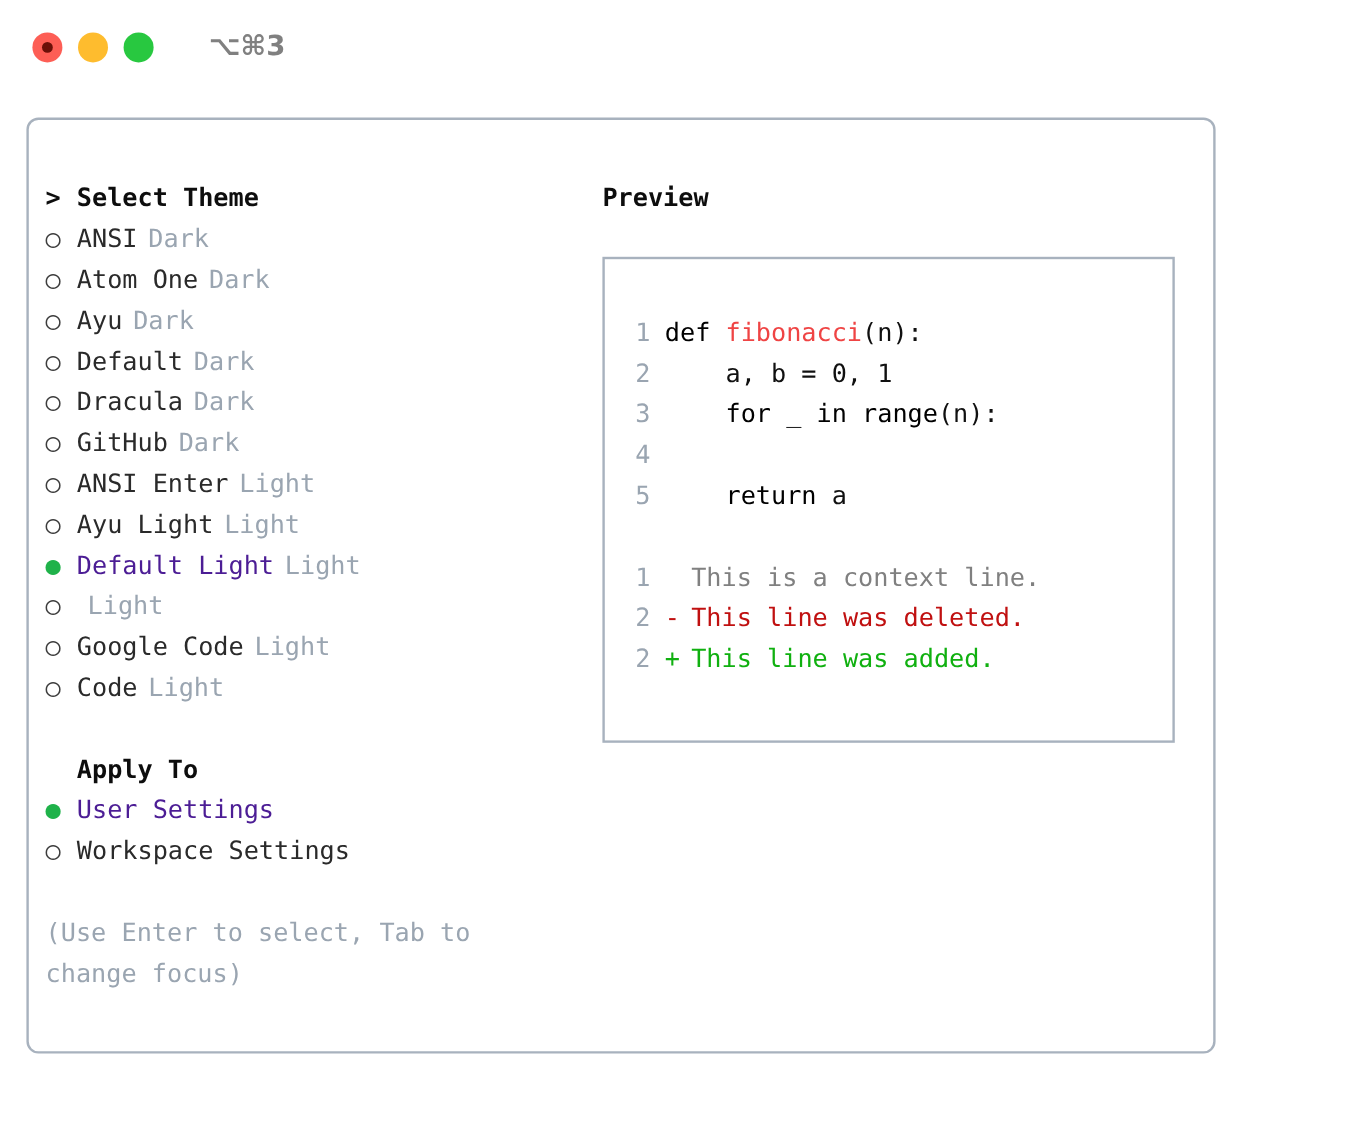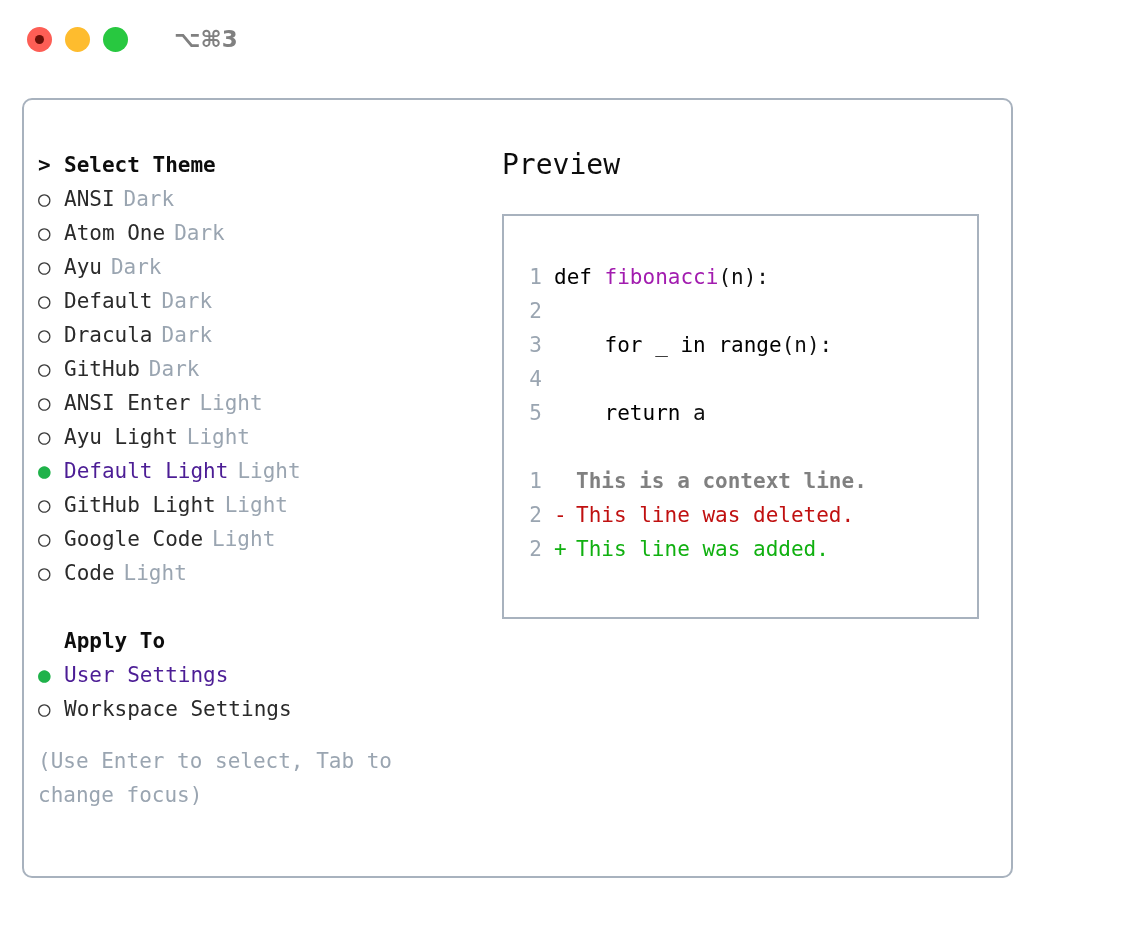--- a/index.html
+++ b/index.html
@@ -107,37 +107,37 @@
   .bullet-on  { color: #1fb24a; }
   .bullet-off { color: #3d3d3d; }
   .label-on   { color: #4c1d95; }
   .label-off  { color: #2a2a2a; }
   .suffix {
     color: #9aa5b1;
     margin-left: 9px;
   }
   .spacer { height: 34px; }
   #hint {
-    margin-top: 18px;
+    margin-top: 34px;
     font-size: 21px;
     line-height: 34px;
     color: #9aa5b1;
     width: 400px;
   }
 
   
   #right-col {
     position: absolute;
     left: 478px;
     top: 48px;
     width: 495px;
   }
   #preview-title {
-    font-size: 28px;
-    font-weight: normal;
+    font-size: 21px;
+    font-weight: bold;
     color: #0d0d0d;
     line-height: 34px;
     white-space: pre;
   }
   #preview-box {
     margin-top: 32px;
     width: 477px;
     height: 405px;
     border: 2px solid #a8b2be;
     box-sizing: border-box;
@@ -153,23 +153,23 @@
   .lineno {
     display: inline-block;
     width: 24px;
     flex: 0 0 24px;
     text-align: right;
     color: #9aa5b1;
     margin-right: 12px;
   }
   .code-gap { height: 34px; }
   .kw    { color: #000000; }
-  .fn    { color: #a21caf; }
+  .fn    { color: #ef4444; }
   .plain-code { color: #101010; }
-  .ctx   { color: #808080; font-weight: bold; }
+  .ctx   { color: #808080; }
   .del   { color: #c01010; }
   .add   { color: #10b010; }
   .sign  {
     display: inline-block;
     width: 22px;
     flex: 0 0 22px;
   }
 </style>
 </head>
 <body>
@@ -197,21 +197,21 @@
       <div id="theme-items">
           <div class="row"><span class="marker bullet-off">○</span><span class="label-off">ANSI</span><span class="suffix">Dark</span></div>
           <div class="row"><span class="marker bullet-off">○</span><span class="label-off">Atom One</span><span class="suffix">Dark</span></div>
           <div class="row"><span class="marker bullet-off">○</span><span class="label-off">Ayu</span><span class="suffix">Dark</span></div>
           <div class="row"><span class="marker bullet-off">○</span><span class="label-off">Default</span><span class="suffix">Dark</span></div>
           <div class="row"><span class="marker bullet-off">○</span><span class="label-off">Dracula</span><span class="suffix">Dark</span></div>
           <div class="row"><span class="marker bullet-off">○</span><span class="label-off">GitHub</span><span class="suffix">Dark</span></div>
           <div class="row"><span class="marker bullet-off">○</span><span class="label-off">ANSI Enter</span><span class="suffix">Light</span></div>
           <div class="row"><span class="marker bullet-off">○</span><span class="label-off">Ayu Light</span><span class="suffix">Light</span></div>
           <div class="row"><span class="marker bullet-on">●</span><span class="label-on">Default Light</span><span class="suffix">Light</span></div>
-          <div class="row"><span class="marker bullet-off">○</span><span class="label-off">GitHub Light</span><span class="suffix">Light</span></div>
+          <div class="row"><span class="marker bullet-off">○</span><span class="suffix">Light</span></div>
           <div class="row"><span class="marker bullet-off">○</span><span class="label-off">Google Code</span><span class="suffix">Light</span></div>
           <div class="row"><span class="marker bullet-off">○</span><span class="label-off">Code</span><span class="suffix">Light</span></div>
         </div>
 
       <div class="spacer"></div>
 
       <div class="row section-head">
         <span class="marker plain">&nbsp;</span>
         <span>Apply To</span>
       </div>
@@ -221,21 +221,21 @@
         </div>
 
       <div id="hint">(Use Enter to select, Tab to change focus)</div>
     </div>
 
     <div id="right-col">
       <div id="preview-title">Preview</div>
       <div id="preview-box">
         <div id="code-block">
             <div class="code-line"><span class="lineno">1</span><span class="kw">def </span><span class="fn">fibonacci</span><span class="plain-code">(n):</span></div>
-            <div class="code-line"><span class="lineno">2</span></div>
+            <div class="code-line"><span class="lineno">2</span><span class="plain-code">    a, b = 0, 1</span></div>
             <div class="code-line"><span class="lineno">3</span><span class="plain-code">    </span><span class="kw">for</span><span class="plain-code"> _ </span><span class="kw">in</span><span class="plain-code"> </span><span class="kw">range</span><span class="plain-code">(n):</span></div>
             <div class="code-line"><span class="lineno">4</span></div>
             <div class="code-line"><span class="lineno">5</span><span class="plain-code">    </span><span class="kw">return</span><span class="plain-code"> a</span></div>
           </div>
         <div class="code-gap"></div>
         <div id="diff-block">
             <div class="code-line"><span class="lineno">1</span><span class="sign ctx"> </span><span class="ctx">This is a context line.</span></div>
             <div class="code-line"><span class="lineno">2</span><span class="sign del">-</span><span class="del">This line was deleted.</span></div>
             <div class="code-line"><span class="lineno">2</span><span class="sign add">+</span><span class="add">This line was added.</span></div>
           </div>

